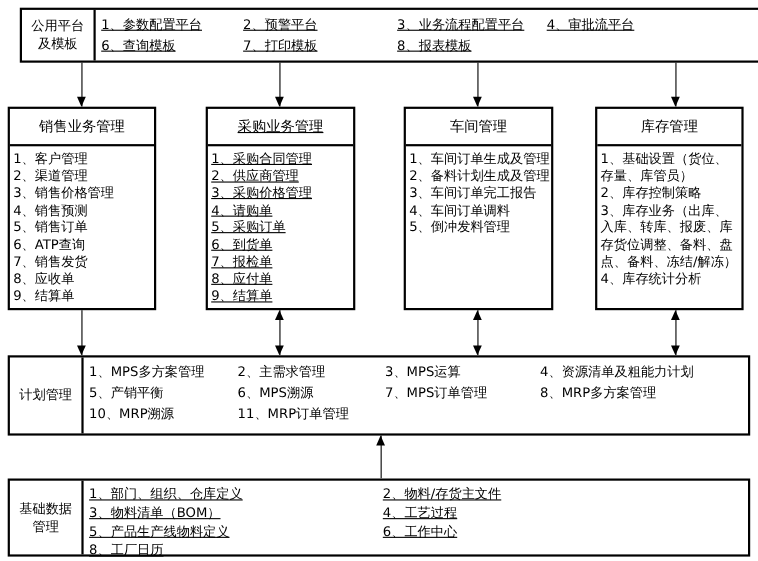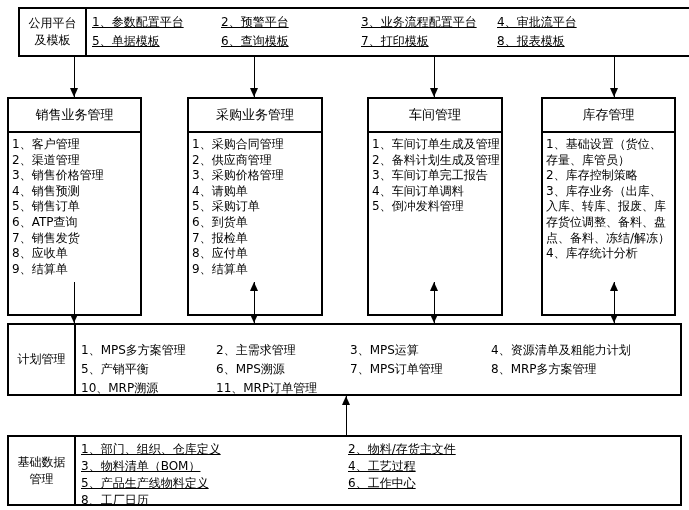--- a/index.html
+++ b/index.html
@@ -11,30 +11,30 @@
   .box { position:absolute; border:2px solid #000; box-sizing:border-box; background:#fff; display:flex; }
   .label-cell {
     flex:0 0 65px; width:65px; border-right:2px solid #000;
     display:flex; flex-direction:column; align-items:center; justify-content:center;
     text-align:center; line-height:17px;
   }
   
   .top-box { left:18px; top:7px; width:675px; height:50px; }
   .top-content { flex:1; display:grid; grid-template-columns:129px 140px 136px auto; grid-auto-rows:19px; padding:5px 0 0 5px;text-decoration:underline; }
   
-  .module { position:absolute; top:97px; height:219px; border:2px solid #000; box-sizing:border-box; background:#fff; }
+  .module { position:absolute; top:97px; height:185px; border:2px solid #000; box-sizing:border-box; background:#fff; }
   .module-title { height:32px; border-bottom:2px solid #000; display:flex; align-items:center; justify-content:center; font-size:13px; }
   .module-items { padding:4px 1px 0 3px; line-height:15.6px; }
   .m-sales     { left:7px;   width:135px; }
-  .m-purchase  { left:187px; width:136px; }
+  .m-purchase  { left:187px; width:136px;text-decoration:underline; }
   .m-workshop  { left:367px; width:136px; }
   .m-inventory { left:541px; width:135px; }
   
   .plan-box { left:7px; top:323px; width:675px; height:73px; }
-  .plan-content { flex:1; display:grid; grid-template-columns:135px 134px 141px auto; grid-auto-rows:19px; padding:17px 0 0 5px; }
+  .plan-content { flex:1; display:grid; grid-template-columns:135px 134px 141px auto; grid-auto-rows:19px; padding:5px 0 0 5px; }
   
   .base-box { left:7px; top:435px; width:675px; height:71px; }
   .base-content { flex:1; display:flex; padding:4px 0 0 5px; line-height:17px;text-decoration:underline; }
   .base-col1 { width:267px; }
   
   .varrow { position:absolute; width:9px; }
   .varrow-line { position:absolute; left:4px; top:0; bottom:0; width:1px; background:#000; }
   .head-down { position:absolute; left:0; bottom:0; width:0; height:0;
     border-left:4px solid transparent; border-right:4px solid transparent; border-top:9px solid #000; }
   .head-up { position:absolute; left:0; top:0; width:0; height:0;
@@ -52,21 +52,20 @@
   <div class="box top-box">
     <div class="label-cell">
       <span>公用平台</span>
       <span>及模板</span>
     </div>
     <div class="top-content">
       <div>1、参数配置平台</div>
       <div>2、预警平台</div>
       <div>3、业务流程配置平台</div>
       <div>4、审批流平台</div>
-      <div>5、单据模板</div>
       <div>6、查询模板</div>
       <div>7、打印模板</div>
       <div>8、报表模板</div>
     </div>
   </div>
 
   <div class="varrow a-top a-x1">
     <div class="varrow-line"></div>
     <div class="head-down"></div>
   </div>

